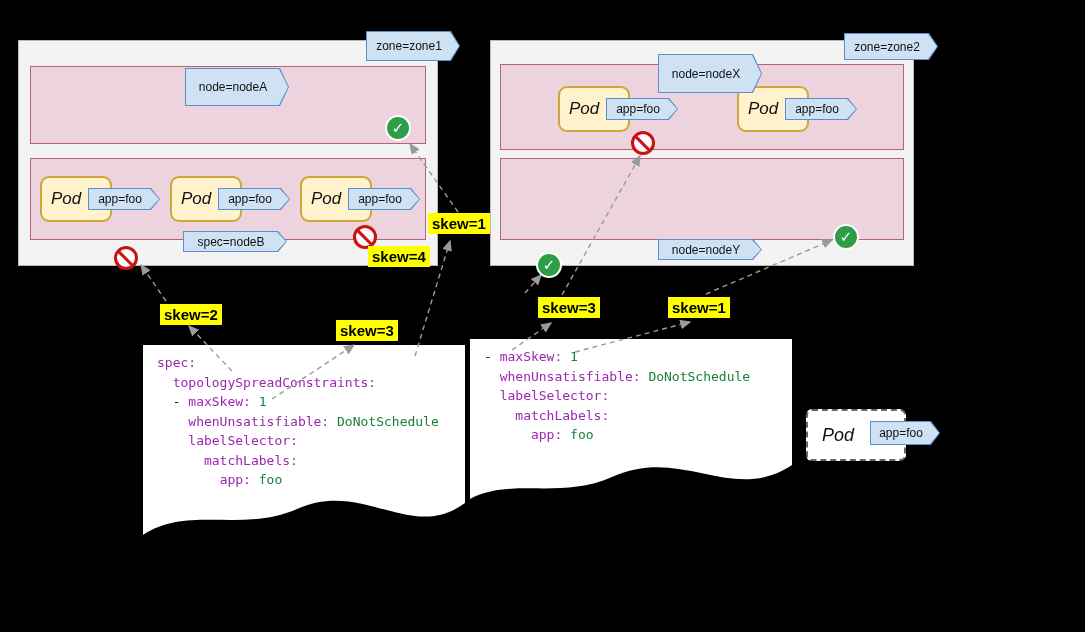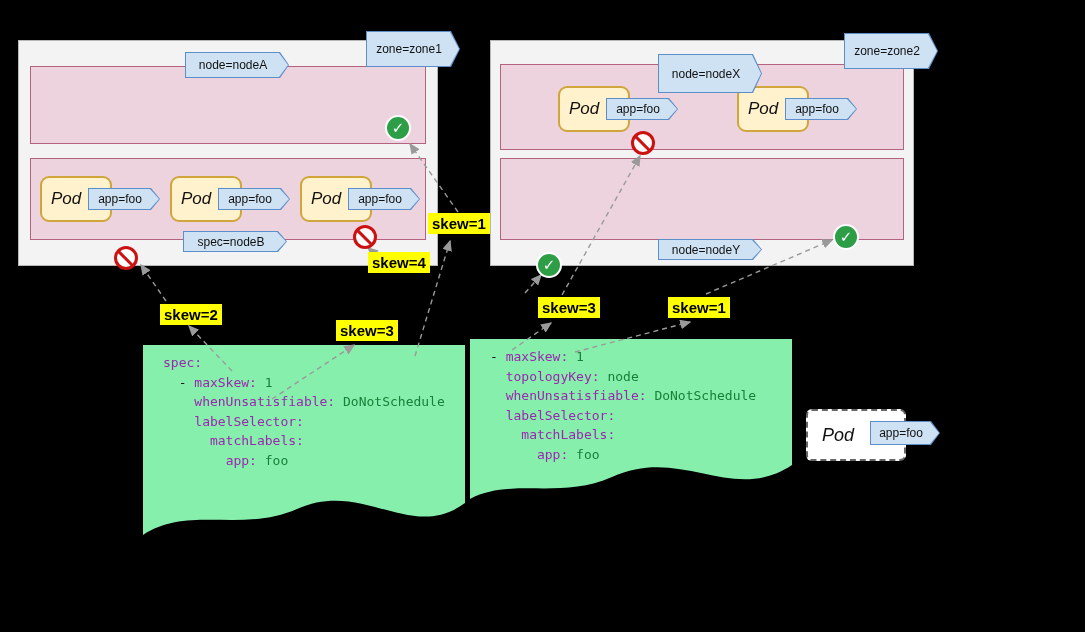--- a/index.html
+++ b/index.html
@@ -19,45 +19,45 @@
        padding-right:8px;font-size:12px;color:#111;
        clip-path:polygon(0 0, calc(100% - 9px) 0, 100% 50%, calc(100% - 9px) 100%, 0 100%);}
   .check{position:absolute;width:26px;height:26px;border-radius:50%;background:#2d9e46;border:2px solid #fff;
        color:#fff;display:flex;align-items:center;justify-content:center;z-index:7;box-sizing:border-box;
        font-family:"DejaVu Sans",sans-serif;font-weight:bold;font-size:15px;}
   .check::after{content:"\2713";}
   .nocross{position:absolute;width:24px;height:24px;border-radius:50%;border:3px solid #cc1111;
        background:rgba(255,255,255,.93);z-index:7;box-sizing:border-box;}
   .nocross .slash{position:absolute;left:-2px;top:7.5px;width:21px;height:3.4px;background:#cc1111;transform:rotate(45deg);}
   .skew{position:absolute;background:#ffff00;color:#000;font-weight:bold;font-size:15px;padding:2px 4px;z-index:8;}
-  .paper{position:absolute;background:#86efac;z-index:4;padding-left:6px;}
+  .paper{position:absolute;background:#ffffff;z-index:4;}
   .paper-left{left:143px;top:345px;width:322px;height:192px;
        clip-path:path('M0 0 L322 0 L322 158 C268 198 220 134 154 164 C100 188 44 160 0 190 Z');}
   .paper-right{left:470px;top:339px;width:322px;height:163px;
        clip-path:path('M0 0 L322 0 L322 126 C262 166 212 106 142 138 C90 161 42 138 0 160 Z');}
   .code{padding:8px 0 0 14px;font-family:"DejaVu Sans Mono",monospace;font-size:13px;line-height:19.5px;}
   .code-line{white-space:pre;}
   .tok-key{color:#9c27b0;}
   .tok-val{color:#188038;}
   .tok-pl{color:#1a1a1a;}
   #arrows{position:absolute;left:0;top:0;z-index:6;pointer-events:none;}
 </style>
 </head>
 <body>
 
 <div id="canvas">
 
   <div class="zone-box" style="left:18px;top:40px;width:420px;height:226px"></div>
   <div class="node-region" style="left:30px;top:66px;width:396px;height:78px"></div>
   <div class="node-region" style="left:30px;top:158px;width:396px;height:82px"></div>
 
-  <div class="tag" style="left:366px;top:31px;width:94px;height:36px">
+  <div class="tag" style="left:366px;top:31px;width:94px;height:30px">
     <div class="tag-in">zone=zone1</div>
   </div>
-  <div class="tag" style="left:185px;top:52px;width:104px;height:26px">
+  <div class="tag" style="left:185px;top:68px;width:104px;height:38px">
     <div class="tag-in">node=nodeA</div>
   </div>
   <div class="tag" style="left:183px;top:231px;width:104px;height:21px">
     <div class="tag-in">spec=nodeB</div>
   </div>
 
   <div class="pod" style="left:40px;top:176px">
     <span class="pod-label">Pod</span>
   </div>
   <div class="tag" style="left:88px;top:188px;width:72px;height:22px">
@@ -73,21 +73,21 @@
     <span class="pod-label">Pod</span>
   </div>
   <div class="tag" style="left:348px;top:188px;width:72px;height:22px">
     <div class="tag-in">app=foo</div>
   </div>
 
   <div class="zone-box" style="left:490px;top:40px;width:424px;height:226px"></div>
   <div class="node-region" style="left:500px;top:64px;width:404px;height:86px"></div>
   <div class="node-region" style="left:500px;top:158px;width:404px;height:82px"></div>
 
-  <div class="tag" style="left:844px;top:33px;width:94px;height:36px">
+  <div class="tag" style="left:844px;top:33px;width:94px;height:27px">
     <div class="tag-in">zone=zone2</div>
   </div>
   <div class="tag" style="left:658px;top:54px;width:104px;height:39px">
     <div class="tag-in">node=nodeX</div>
   </div>
   <div class="tag" style="left:658px;top:239px;width:104px;height:21px">
     <div class="tag-in">node=nodeY</div>
   </div>
 
   <div class="pod" style="left:558px;top:86px">
@@ -99,31 +99,31 @@
   <div class="pod" style="left:737px;top:86px">
     <span class="pod-label">Pod</span>
   </div>
   <div class="tag" style="left:785px;top:98px;width:72px;height:22px">
     <div class="tag-in">app=foo</div>
   </div>
 
   <div class="paper paper-left">
     <div class="code">
         <div class="code-line"><span class="tok-key">spec:</span></div>
+        <div class="code-line"><span class="tok-pl">  </span><span class="tok-key">topologySpreadConstraints:</span></div>
         <div class="code-line"><span class="tok-pl">  - </span><span class="tok-key">maxSkew:</span><span class="tok-pl"> </span><span class="tok-val">1</span></div>
         <div class="code-line"><span class="tok-pl">    </span><span class="tok-key">whenUnsatisfiable:</span><span class="tok-pl"> </span><span class="tok-val">DoNotSchedule</span></div>
         <div class="code-line"><span class="tok-pl">    </span><span class="tok-key">labelSelector:</span></div>
         <div class="code-line"><span class="tok-pl">      </span><span class="tok-key">matchLabels:</span></div>
         <div class="code-line"><span class="tok-pl">        </span><span class="tok-key">app:</span><span class="tok-pl"> </span><span class="tok-val">foo</span></div>
       </div>
   </div>
   <div class="paper paper-right">
     <div class="code">
         <div class="code-line"><span class="tok-pl">- </span><span class="tok-key">maxSkew:</span><span class="tok-pl"> </span><span class="tok-val">1</span></div>
-        <div class="code-line"><span class="tok-pl">  </span><span class="tok-key">topologyKey:</span><span class="tok-pl"> </span><span class="tok-val">node</span></div>
         <div class="code-line"><span class="tok-pl">  </span><span class="tok-key">whenUnsatisfiable:</span><span class="tok-pl"> </span><span class="tok-val">DoNotSchedule</span></div>
         <div class="code-line"><span class="tok-pl">  </span><span class="tok-key">labelSelector:</span></div>
         <div class="code-line"><span class="tok-pl">    </span><span class="tok-key">matchLabels:</span></div>
         <div class="code-line"><span class="tok-pl">      </span><span class="tok-key">app:</span><span class="tok-pl"> </span><span class="tok-val">foo</span></div>
       </div>
   </div>
 
   <div class="pending-pod">
     <span class="pod-label">Pod</span>
   </div>
@@ -157,19 +157,19 @@
       <div class="slash"></div>
     </div>
   <div class="nocross" style="left:353px;top:225px">
       <div class="slash"></div>
     </div>
   <div class="nocross" style="left:631px;top:131px">
       <div class="slash"></div>
     </div>
 
   <div class="skew" style="left:428px;top:213px">skew=1</div>
-  <div class="skew" style="left:368px;top:252px">skew=4</div>
+  <div class="skew" style="left:368px;top:246px">skew=4</div>
   <div class="skew" style="left:160px;top:304px">skew=2</div>
   <div class="skew" style="left:336px;top:320px">skew=3</div>
   <div class="skew" style="left:538px;top:297px">skew=3</div>
   <div class="skew" style="left:668px;top:297px">skew=1</div>
 
 </div>
 
 </body></html>

